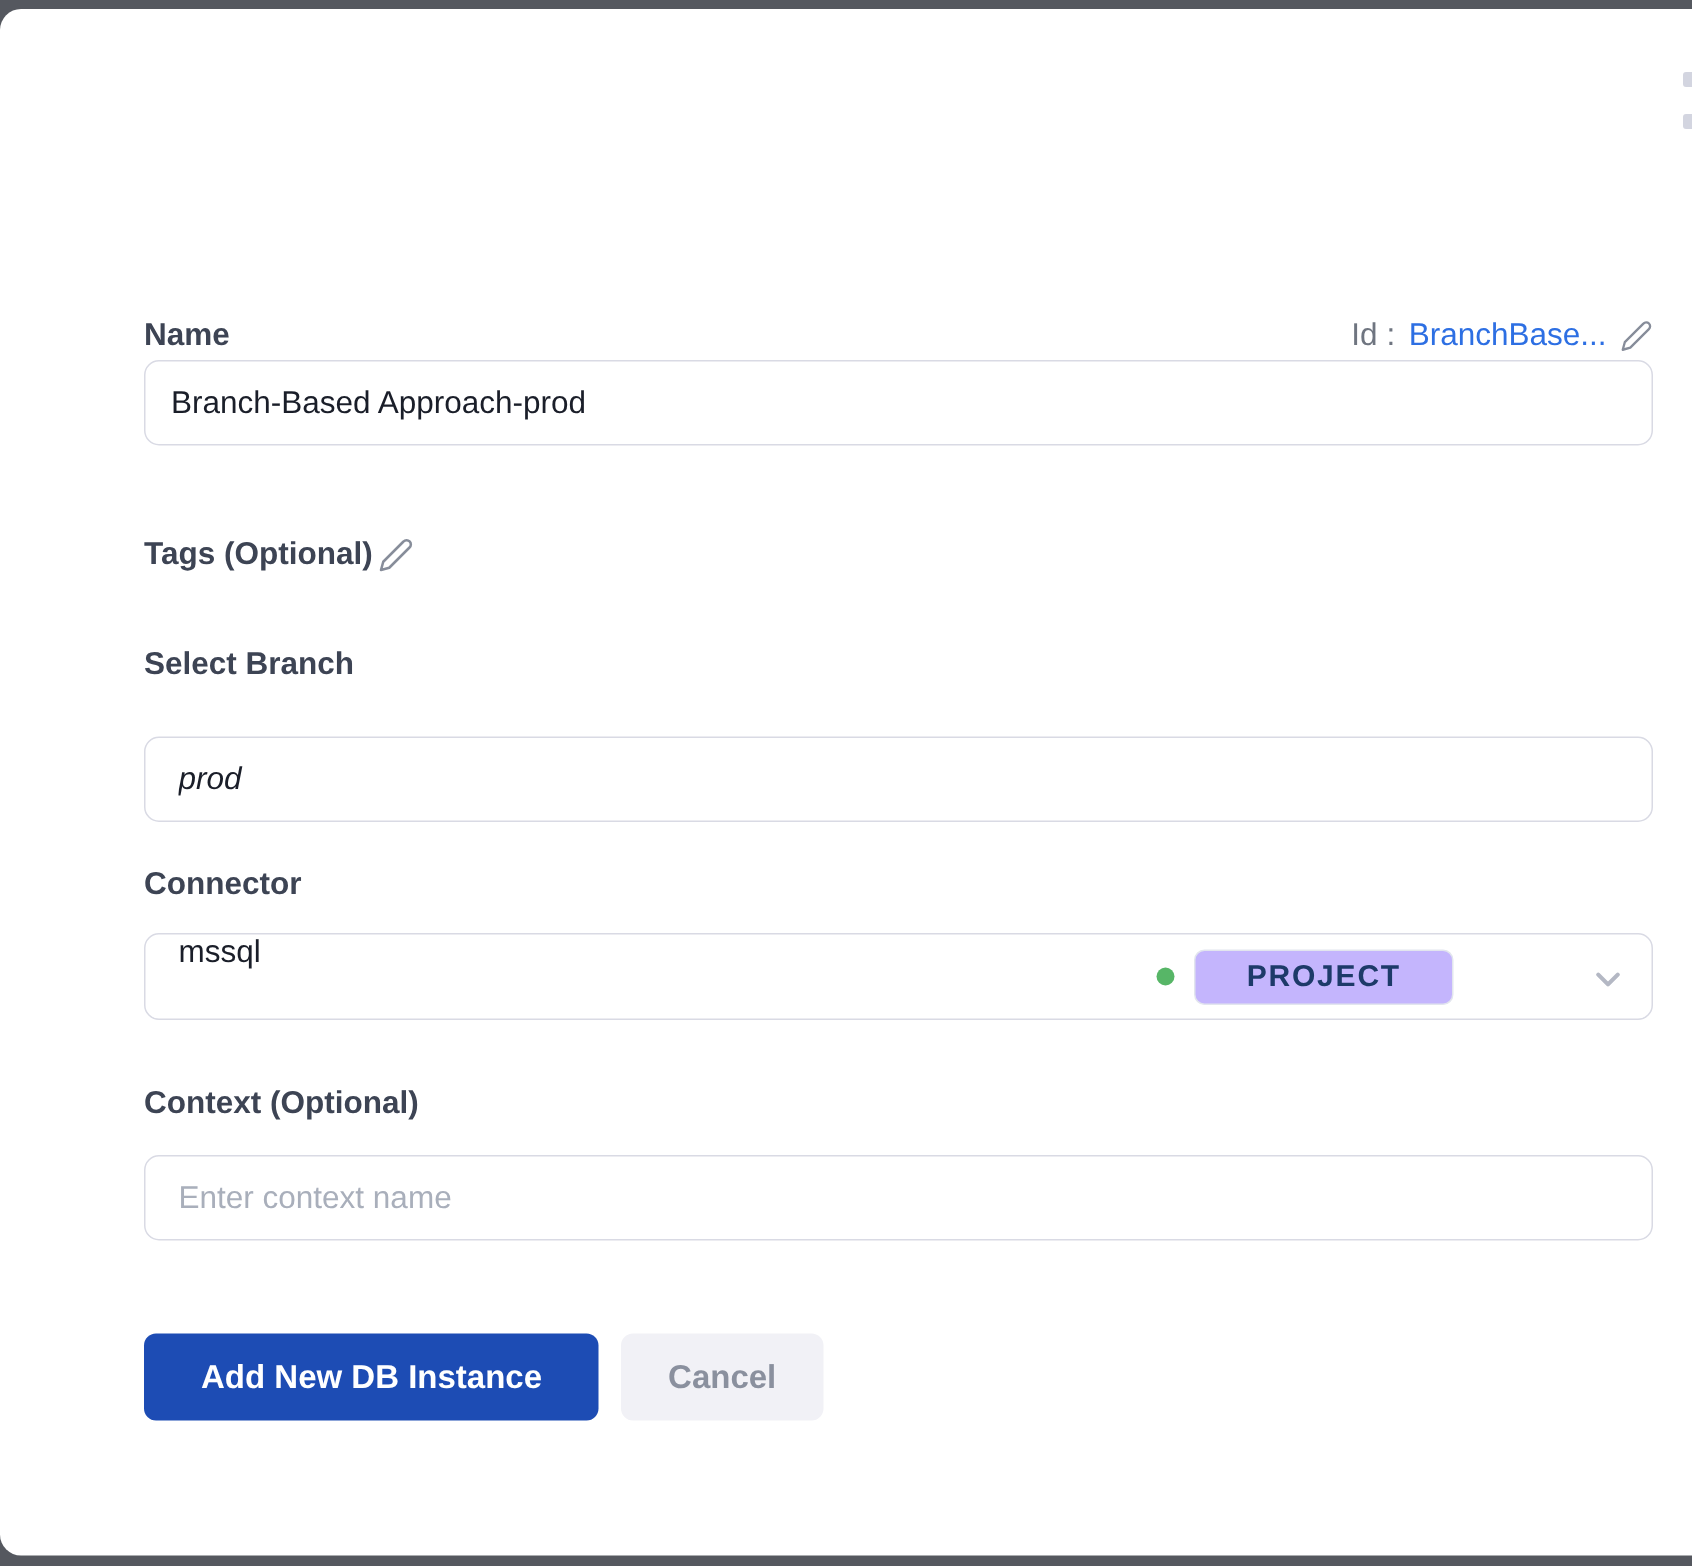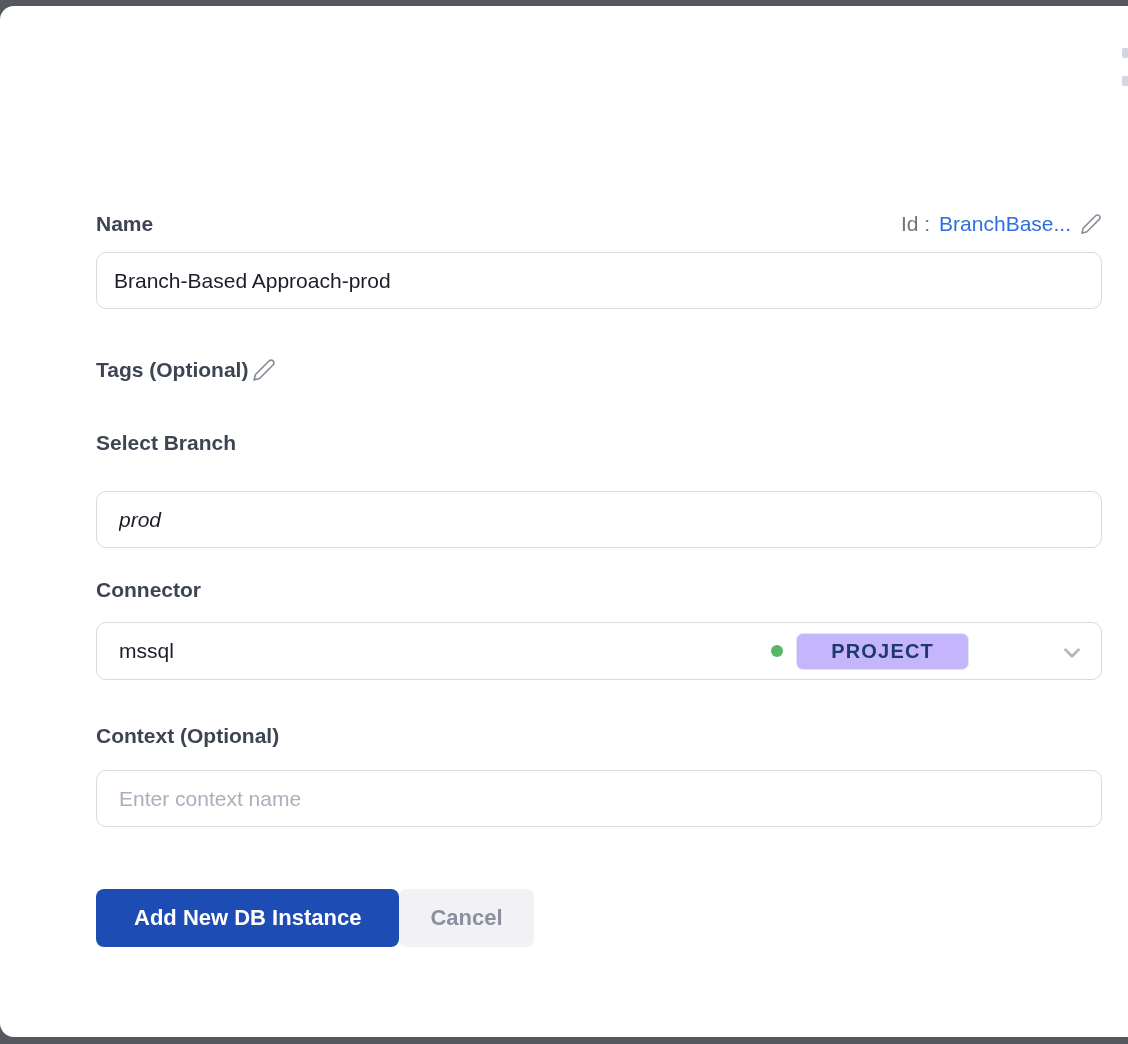--- a/index.html
+++ b/index.html
@@ -53,26 +53,26 @@
     position: absolute; left: 96px; top: 352px;
     display: flex; align-items: flex-end; gap: 4px;
   }
   .tags-row .pencil { width: 24px; height: 24px; }
 
   .label-branch   { position: absolute; left: 96px; top: 425px; }
   .input-branch   { top: 485px; font-style: italic; }
   .label-conn     { position: absolute; left: 96px; top: 572px; }
   .label-context  { position: absolute; left: 96px; top: 718px; }
   .input-context  { top: 764px; }
-  .input-name     { top: 246px; padding-left: 17px; }
+  .input-name     { top: 234px; padding-left: 17px; }
 
   .connector-box {
     position: absolute; left: 96px; top: 616px; width: 1006px; height: 58px;
     border: 1.5px solid #d9dae4; border-radius: 10px;
-    display: flex; align-items: center;
+    display: flex; 
     cursor: pointer; background: #fff;
   }
   .connector-value { font-size: 21px; color: #1a1e29; padding-left: 22px; }
   .conn-right {
     position: absolute; right: 132px; top: 0; height: 100%;
     display: flex; align-items: center; gap: 13px;
   }
   .status-dot { width: 12px; height: 12px; border-radius: 50%; background: #57b667; }
   .project-badge {
     height: 37px; display: flex; align-items: center;
@@ -82,21 +82,21 @@
   }
   .chevron {
     position: absolute; right: 16px; top: 17px;
     width: 26px; height: 26px; stroke: #b4b8c4; fill: none;
     stroke-width: 2.6; stroke-linecap: round; stroke-linejoin: round;
     cursor: pointer;
   }
 
   .btn-row {
     position: absolute; left: 96px; top: 883px;
-    display: flex; align-items: center; justify-content: flex-end;
+    display: flex; gap: 15px; align-items: center; justify-content: flex-end;
   }
   .btn {
     height: 58px; border: none; border-radius: 8px;
     font-family: "Liberation Sans", "DejaVu Sans", sans-serif;
     font-size: 22px; font-weight: 700; cursor: pointer;
     display: inline-flex; align-items: center; justify-content: center;
   }
   .btn-primary { background: #1d4cb4; color: #ffffff; padding: 0 38px; }
   .btn-cancel  { background: #f1f1f6; color: #8a909e; padding: 0 31px; }
 

